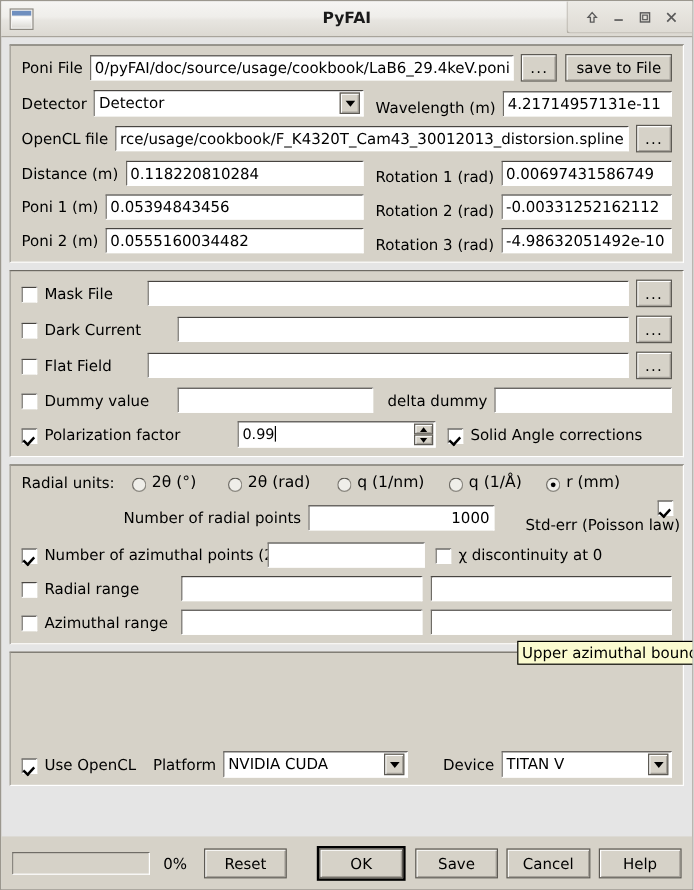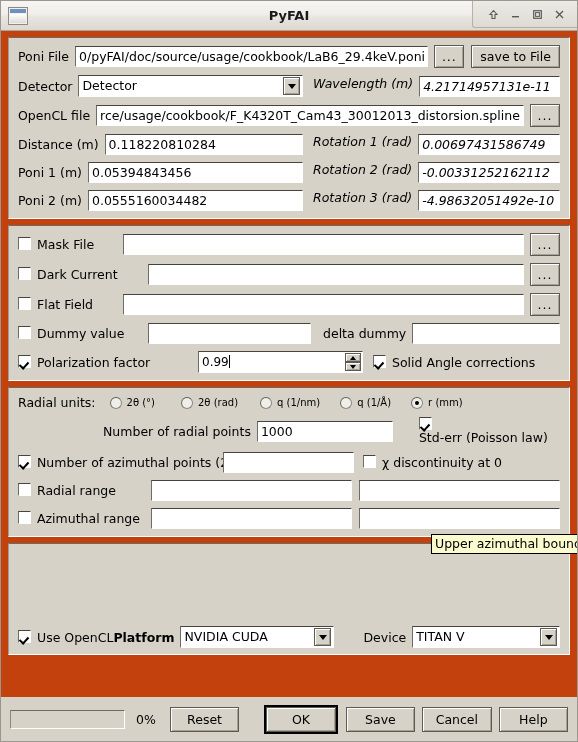--- a/index.html
+++ b/index.html
@@ -10,21 +10,21 @@
   body {
     font-family: "DejaVu Sans", sans-serif;
     font-size: 12px;
     color: #000000;
   }
   #app {
     position: relative;
     width: 578px;
     height: 742px;
     overflow: hidden;
-    background: #c2410c;
+    background: #e5e5e5;
     box-sizing: border-box;
     border: 1px solid #9b978e;
   }
 
   
   .titlebar {
     position: relative;
     height: 29px;
     background: linear-gradient(to bottom, #f6f5f3 0%, #efeeea 45%, #e7e5e0 55%, #dcd9d2 100%);
     border-bottom: 1px solid #a8a49b;
@@ -186,21 +186,21 @@
   .tri-down {
     width: 0; height: 0;
     border-left: 4px solid transparent;
     border-right: 4px solid transparent;
     border-top: 5px solid #000;
   }
 
   
   .chk {
     display: inline-flex;
-    align-items: flex-start;
+    align-items: flex-end;
     white-space: nowrap;
     font-size: 12.5px;
   }
   .chk .box {
     width: 13px; height: 13px;
     background: #ffffff;
     border: 1px solid #ffffff;
     border-top-color: #474440;
     border-left-color: #6f6c66;
     box-sizing: border-box;
@@ -214,23 +214,23 @@
     left: 2px; top: 4px;
     width: 4px; height: 7px;
     border: solid #000;
     border-width: 0 2px 2px 0;
     transform: rotate(42deg);
   }
 
   
   .radio {
     display: inline-flex;
-    align-items: flex-start;
+    align-items: flex-end;
     white-space: nowrap;
-    font-size: 10px;
+    font-size: 13px;
   }
   .radio .dot {
     width: 12px; height: 12px;
     border-radius: 50%;
     background: #efeee9;
     border: 1px solid #8b8880;
     border-top-color: #5c5a54;
     border-left-color: #6f6c66;
     box-sizing: border-box;
     margin-right: 5px;
@@ -301,21 +301,21 @@
     width: 0; height: 0;
     border-left: 3px solid transparent;
     border-right: 3px solid transparent;
     border-top: 4px solid #000;
   }
 
   
   .poni-entry { flex: 1 1 auto; min-width: 0; }
   .two-col { display: flex; align-items: center; }
   .col-l { display: flex; align-items: center; width: 285px; flex: 0 0 auto; }
-  .col-r { display: flex; align-items: flex-start; flex: 1 1 auto; min-width: 0; font-style: italic; }
+  .col-r { display: flex; align-items: flex-end; flex: 1 1 auto; min-width: 0; }
 
   .opencl-panel {
     min-height: 112px;
     display: flex;
     align-items: flex-end;
     padding-bottom: 6px;
   }
 
   
   .tooltip {
@@ -555,21 +555,21 @@
         <span>q (1/Å)</span>
       </span>
       <span class="radio on">
         <span class="dot"></span>
         <span>r (mm)</span>
       </span>
     </div>
 
     <div class="row">
       <span class="lbl" style="margin-left:85px;">Number of radial points</span>
-      <span class="entry" style="width:136px;flex:0 0 auto;">1000</span>
+      <span class="entry" style="width:155px;flex:0 0 auto;text-align:right;">1000</span>
       <span class="chk on" style="margin-left:26px;flex-direction:column;">
         <span class="box"></span>
         <span>Std-err (Poisson law)</span>
       </span>
     </div>
 
     <div class="row">
       <span class="chk on" style="width:205px;flex:0 0 auto;">
         <span class="box"></span>
         <span>Number of azimuthal points (2D)</span>
@@ -602,21 +602,21 @@
     </div>
 
   </div>
 
   <div class="group opencl-panel">
     <div class="row" style="margin-bottom:0;width:100%;">
       <span class="chk on" style="flex:0 0 auto;">
         <span class="box"></span>
         <span>Use OpenCL</span>
       </span>
-      <span class="lbl" style="font-weight:bold;">Platform</span>
+      <span class="lbl" style="margin-left:14px;">Platform</span>
       <span class="combo" style="width:154px;flex:0 0 auto;">
         <span class="combo-val">NVIDIA CUDA</span>
         <span class="combo-arrow">
             <span class="tri-down"></span>
           </span>
       </span>
       <span class="lbl" style="margin-left:29px;">Device</span>
       <span class="combo flex" style="flex:1 1 auto;min-width:0;">
         <span class="combo-val">TITAN V</span>
         <span class="combo-arrow">

